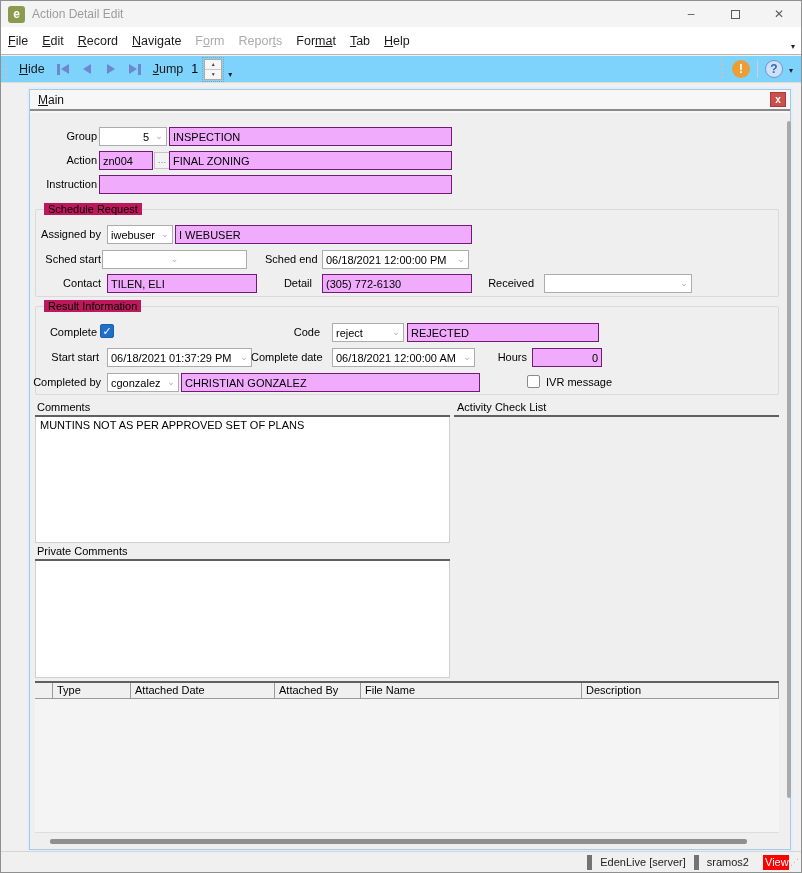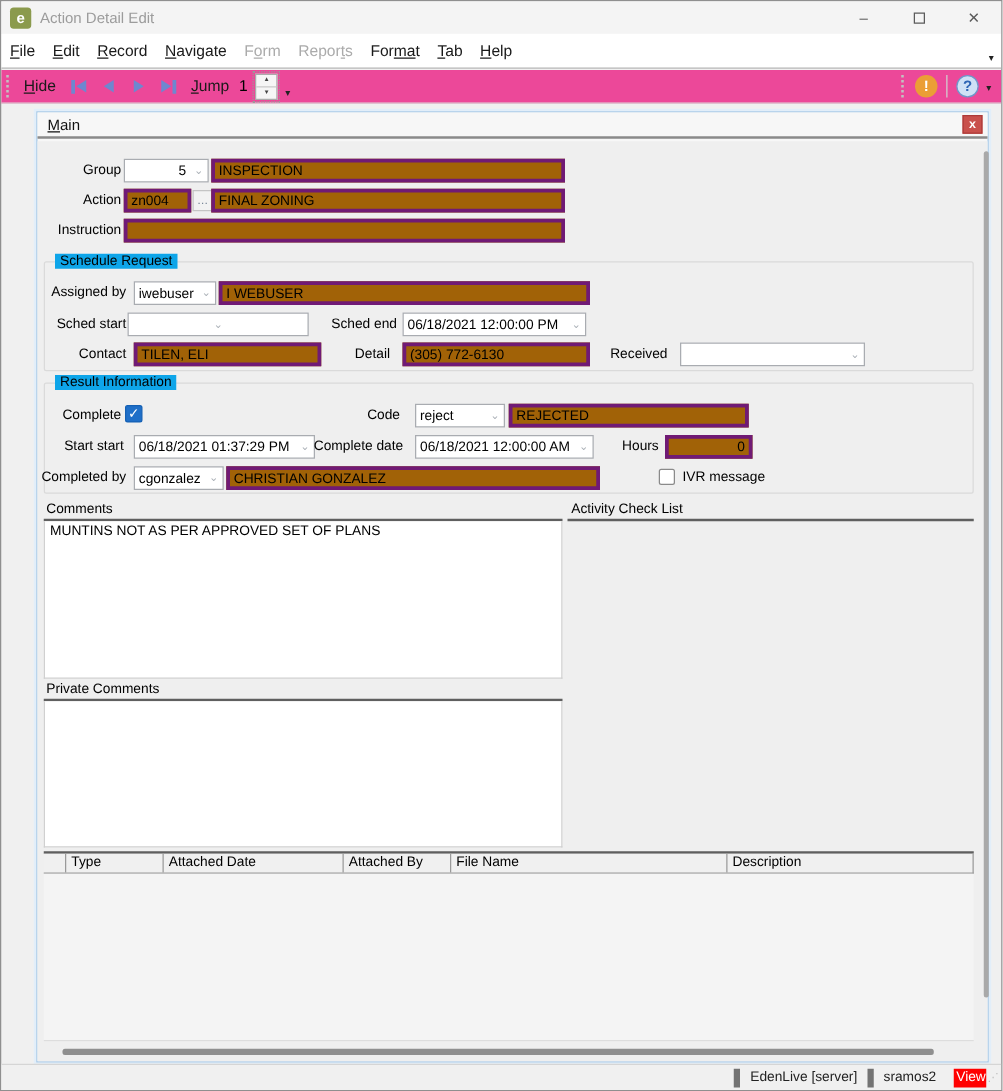--- a/index.html
+++ b/index.html
@@ -21,21 +21,21 @@
 
   
   .menubar { position:absolute; top:26px; left:0; right:0; height:28px; background:#fff;
              border-bottom:1px solid #b4b4b4; display:flex; align-items:center; padding-left:7px; }
   .mi { font-size:12.5px; color:#1a1a1a; margin-right:14px; white-space:nowrap; }
   .mi[data-disabled="true"] { color:#ababab; }
   .u { text-decoration:underline; }
   .menu-overflow { margin-left:auto; margin-right:6px; font-size:8px; color:#222; align-self:flex-end; padding-bottom:3px;}
 
   
-  .toolbar { position:absolute; top:55px; left:0; right:0; height:27px; background:#ec4899;
+  .toolbar { position:absolute; top:55px; left:0; right:0; height:27px; background:#7dd3fc;
              border-bottom:1px solid #dcdcdc; display:flex; align-items:center; padding-left:4px; }
   .grip { width:4px; height:18px; border-left:2px dotted #c2c2c2; margin-right:4px; }
   .tbtn { font-size:12.5px; color:#1a1a1a; padding:2px 6px; }
   .navbtn { width:24px; height:22px; display:flex; align-items:center; justify-content:center; gap:1px; }
   .tri-l { width:0; height:0; border-top:5px solid transparent; border-bottom:5px solid transparent;
            border-right:8px solid #6e87cf; }
   .tri-r { width:0; height:0; border-top:5px solid transparent; border-bottom:5px solid transparent;
            border-left:8px solid #6e87cf; }
   .vbar { width:3px; height:11px; background:#6e87cf; }
   .jump-val { font-size:12.5px; margin:0 6px 0 2px; }
@@ -57,31 +57,31 @@
            border:1px solid #a7c9e8; box-shadow:0 0 0 2px #e2eef9; }
   .panel-header { position:absolute; top:0; left:0; right:0; height:21px; background:#f7f7f7;
                   border-bottom:2px solid #8a8a8a; display:flex; align-items:center; padding:0 4px 0 8px; }
   .tab-label { font-size:12px; color:#111; }
   .panel-close { margin-left:auto; width:16px; height:15px; background:#c9504c; border:1px solid #ad3a38;
                  color:#fff; font-size:10px; font-weight:bold; line-height:13px; text-align:center; }
   .panel-body { position:absolute; top:23px; left:0; right:0; bottom:0; background:#efefef; }
 
   .lbl { position:absolute; font-size:11px; color:#000; text-align:right; white-space:nowrap; }
   .lbl-left { text-align:left; }
-  .txt { position:absolute; height:19px; background:#a16207; border:3px solid #701a75; font-size:11px;
+  .txt { position:absolute; height:19px; background:#f0abfc; border:1px solid #701a75; font-size:11px;
          padding:0 3px; font-family:inherit; color:#000; }
   .rt { text-align:right; }
   .combo { position:absolute; height:19px; background:#fff; border:1px solid #a9acb1; display:flex;
            align-items:center; font-size:11px; }
   .combo .val { flex:1; padding:0 3px; white-space:nowrap; overflow:hidden; }
   .combo .chev { width:14px; text-align:center; color:#a8aeb5; font-size:9px; line-height:17px; }
   .ell-btn { position:absolute; width:16px; height:17px; background:#f2f2f2; border:1px solid #c4c4c4;
              color:#6b7a8d; font-size:9px; line-height:14px; text-align:center; }
   .fieldset { position:absolute; border:1px solid #dadada; border-radius:2px; }
-  .fieldset .fs-title { position:absolute; top:-7px; left:8px; background:#0ea5e9; padding:0 4px;
+  .fieldset .fs-title { position:absolute; top:-7px; left:8px; background:#be185d; padding:0 4px;
                         font-size:11px; color:#000; }
   .cb { position:absolute; width:14px; height:14px; background:#fff; border:1px solid #8a8a8a;
         border-radius:2px; }
   .cb[data-checked="true"] { background:#1f6fc8; border-color:#1460b4; }
   .cb .mark { display:none; color:#fff; font-size:11px; line-height:13px; text-align:center; }
   .cb[data-checked="true"] .mark { display:block; }
   .sec-label { position:absolute; font-size:11px; color:#000; }
   .hline { position:absolute; background:#5f5f5f; }
   .memo { position:absolute; background:#fff; border:1px solid #d0d0d0; border-top:none; resize:none;
           font-family:inherit; font-size:11px; padding:2px 4px; color:#000; }

